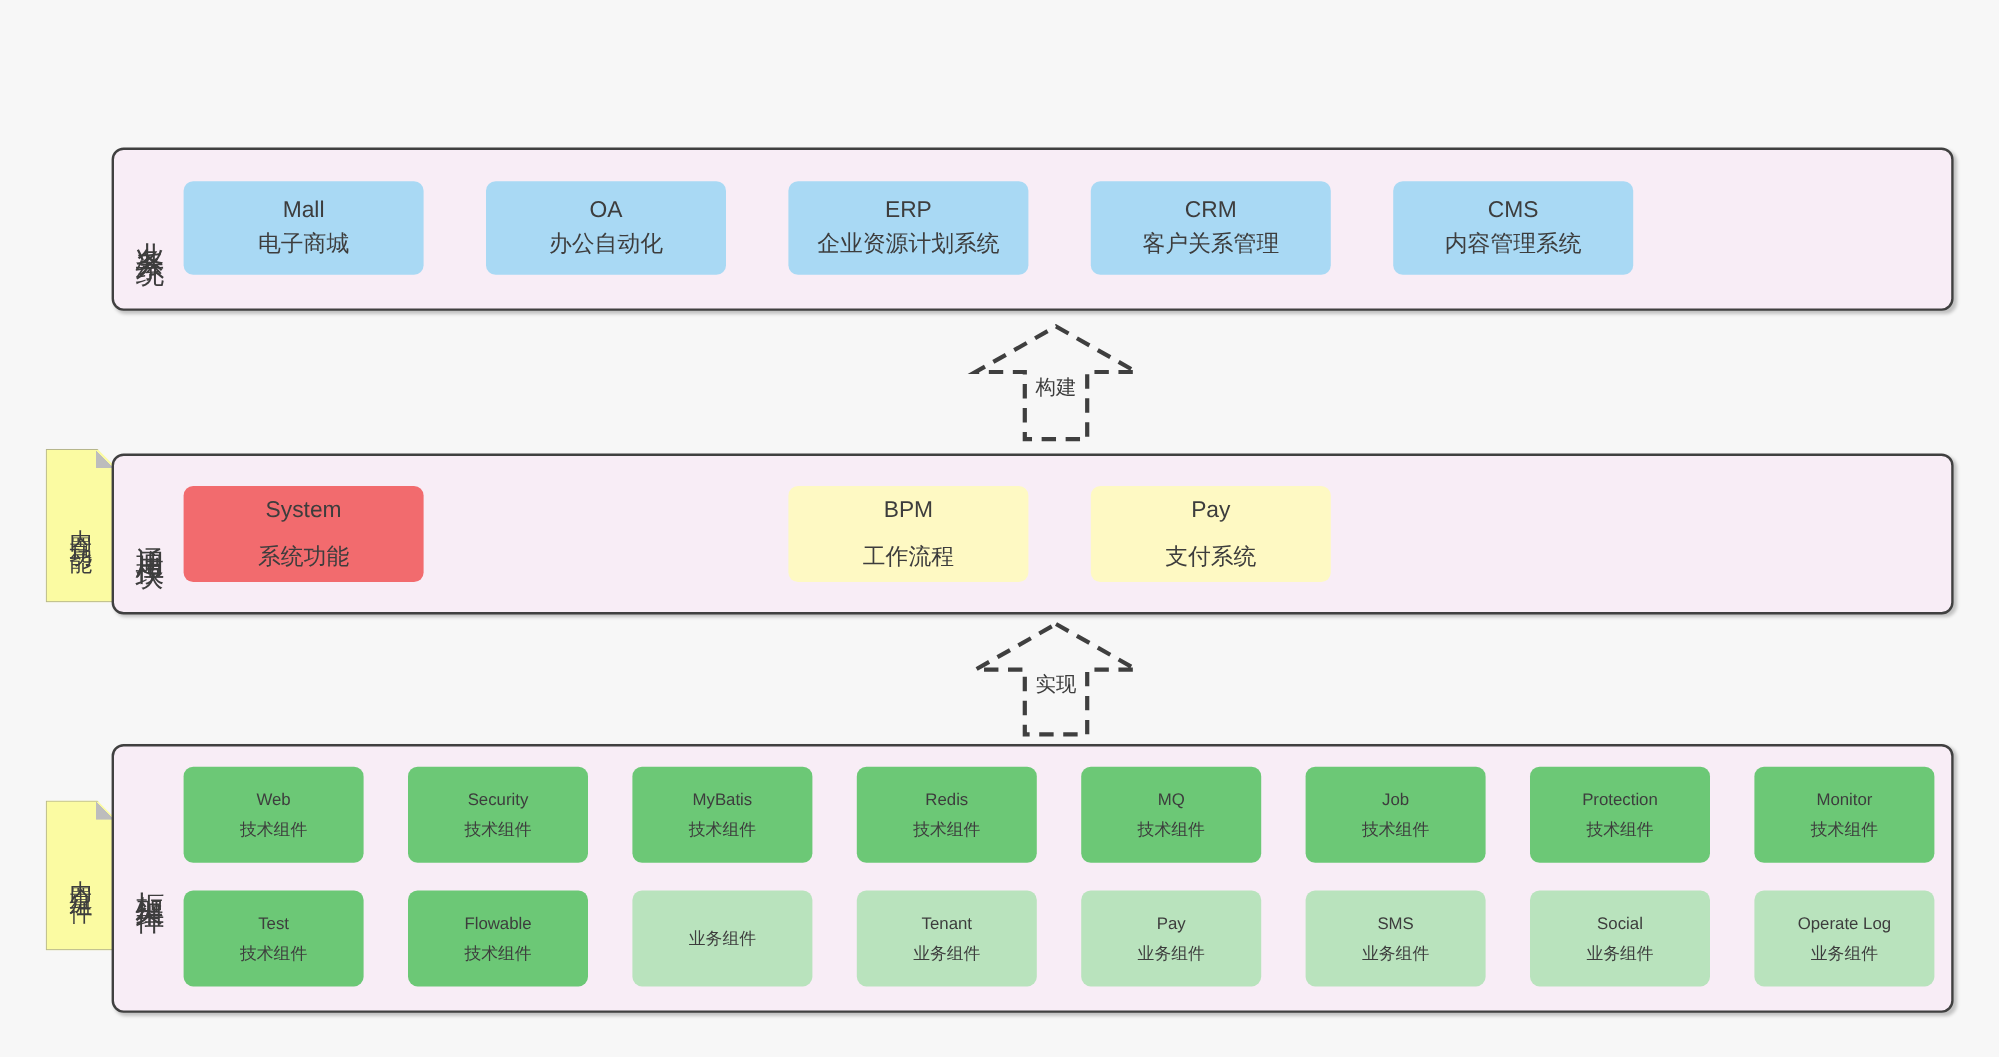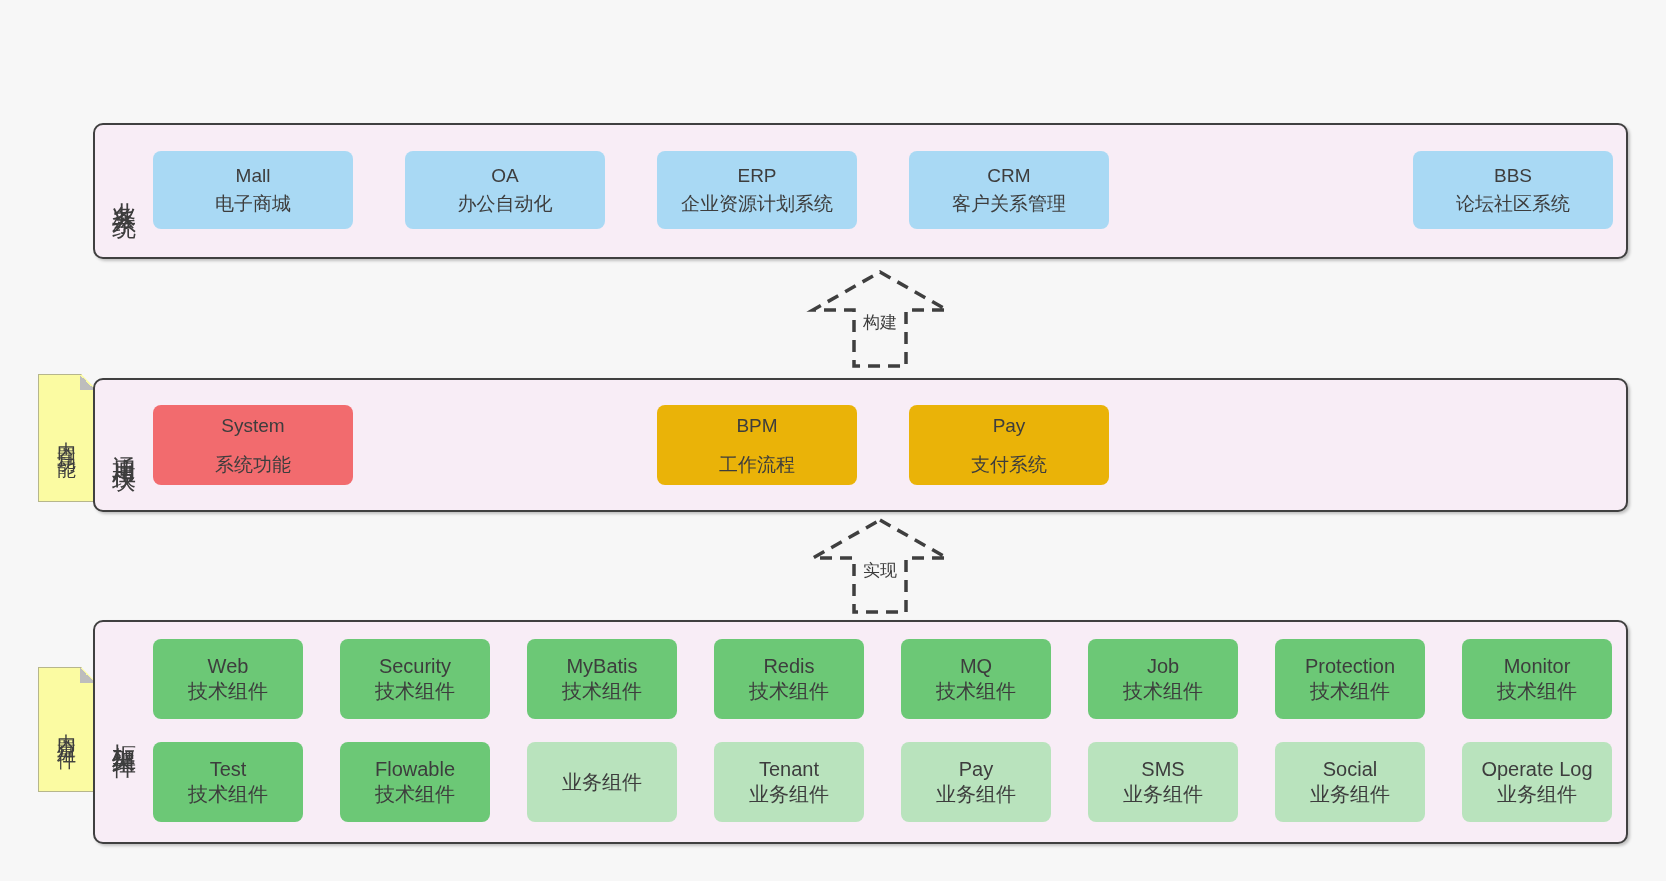--- a/index.html
+++ b/index.html
@@ -27,29 +27,29 @@
   .panel-label { position:absolute; left:17px; top:50%; transform:translateY(-50%); }
 
   
   .box {
     position:absolute; border-radius:8px;
     display:flex; flex-direction:column; align-items:center; justify-content:center;
     text-align:center; box-sizing:border-box;
   }
   .box .name, .box .desc { white-space:pre-wrap; }
   .box.big   { width:200px; height:78px; font-size:19px; line-height:28px; }
-  .box.small { width:150px; height:80px; font-size:20px; line-height:25px; padding:0 12px; }
+  .box.small { width:150px; height:80px; font-size:14px; line-height:25px; padding:0 12px; }
   #panel-business .box.big  { top:26px; }
   #panel-modules  .box.big  { top:25px; height:80px;gap:11px; }
   .row1 { top:17px; }
   .row2 { top:120px; }
 
   .blue        { background:#a9d9f4; }
   .red         { background:#f26b6e; }
-  .pink        { background:#eab308; }
+  .pink        { background:#fef9c3; }
   .green       { background:#6cc876; }
   .green-light { background:#b9e3bd; }
 
   
   .c1{left:58px}.c2{left:310px}.c3{left:562px}.c4{left:814px}.c5{left:1066px}.c6{left:1318px}
   .k1{left:58px}.k2{left:245px}.k3{left:432px}.k4{left:619px}.k5{left:806px}.k6{left:993px}.k7{left:1180px}.k8{left:1367px}
 
   
   .note {
     position:absolute; left:38px; width:56px;
@@ -105,23 +105,23 @@
       <div class="desc">办公自动化</div>
     </div>
     <div class="box big blue c3">
       <div class="name">ERP</div>
       <div class="desc">企业资源计划系统</div>
     </div>
     <div class="box big blue c4">
       <div class="name">CRM</div>
       <div class="desc">客户关系管理</div>
     </div>
-    <div class="box big blue c6">
-      <div class="name">BBS</div>
-      <div class="desc">论坛社区系统</div>
+    <div class="box big blue c5">
+      <div class="name">CMS</div>
+      <div class="desc">内容管理系统</div>
     </div>
   </section>
 
   <svg class="arrow" id="arrow-build" width="150" height="106" viewBox="0 0 150 106">
     <path d="M75,6 L142,44 L101,44 L101,100 L49,100 L49,44 L8,44 Z"></path>
     <text x="75" y="62">构建</text>
   </svg>
 
   <section class="panel" id="panel-modules">
     <div class="vlabel panel-label">通用模块</div>

